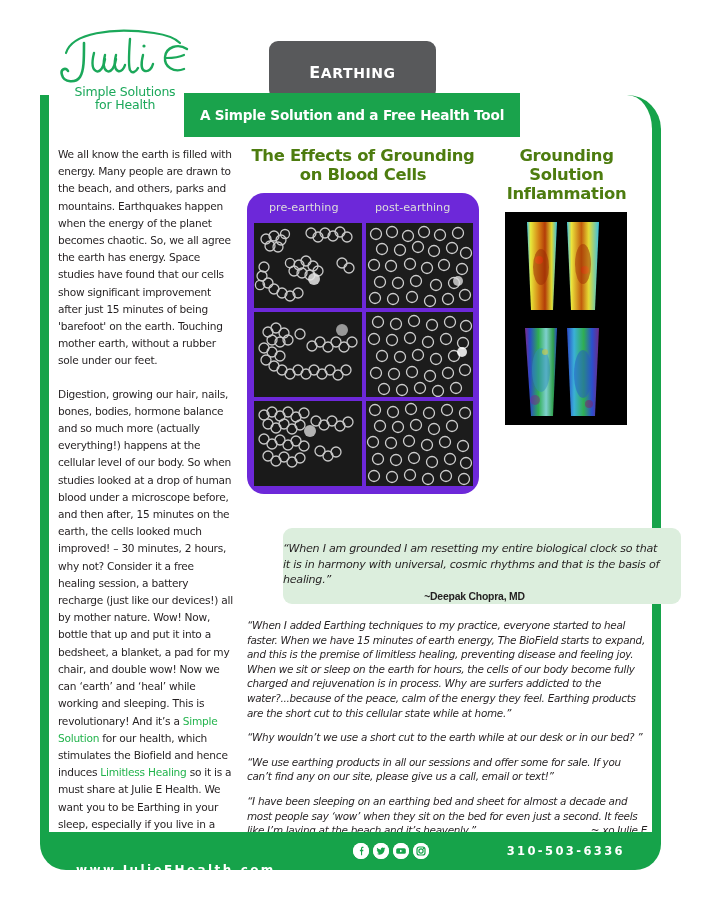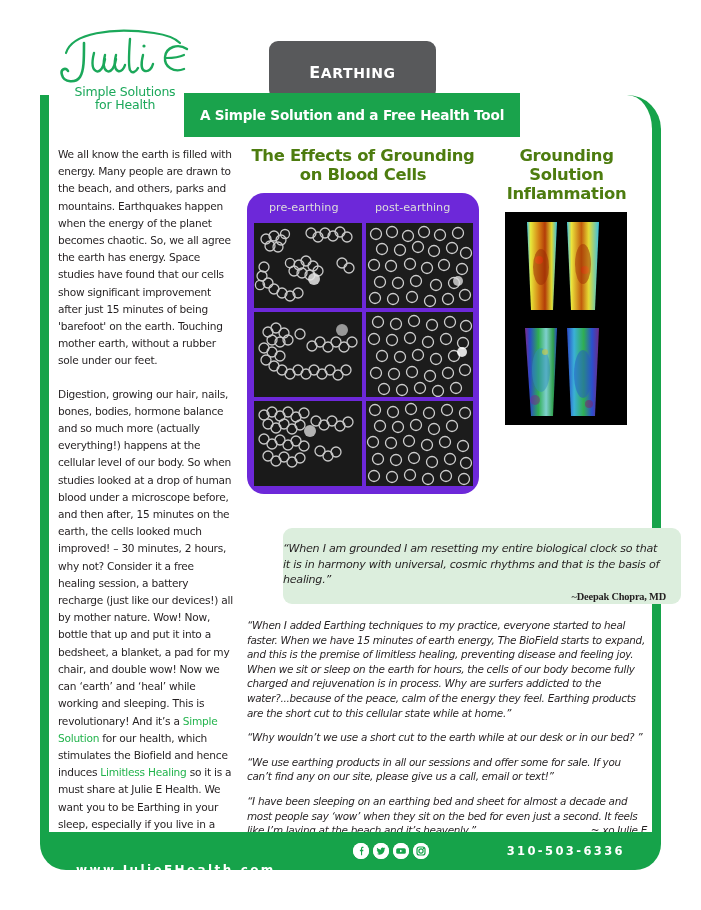--- a/index.html
+++ b/index.html
@@ -195,22 +195,22 @@
   #pullquote .q {
     font-family: "DejaVu Sans", sans-serif;
     font-style: italic;
     font-size: 11.1px;
     line-height: 15.6px;
     color: #231f20;
     letter-spacing: -0.25px;
   }
   #pullquote .attr {
     margin-top: 3px;
-    text-align: right;
-    font-family: Liberation Serif, serif;
+    text-align: center;
+    font-family: Liberation Sans, sans-serif;
     font-size: 10.4px;
     font-weight: 600;
     color: #231f20;
     letter-spacing: -0.2px;
   }
 
   
   #testimonials {
     position: absolute;
     left: 198px; top: 510px;

